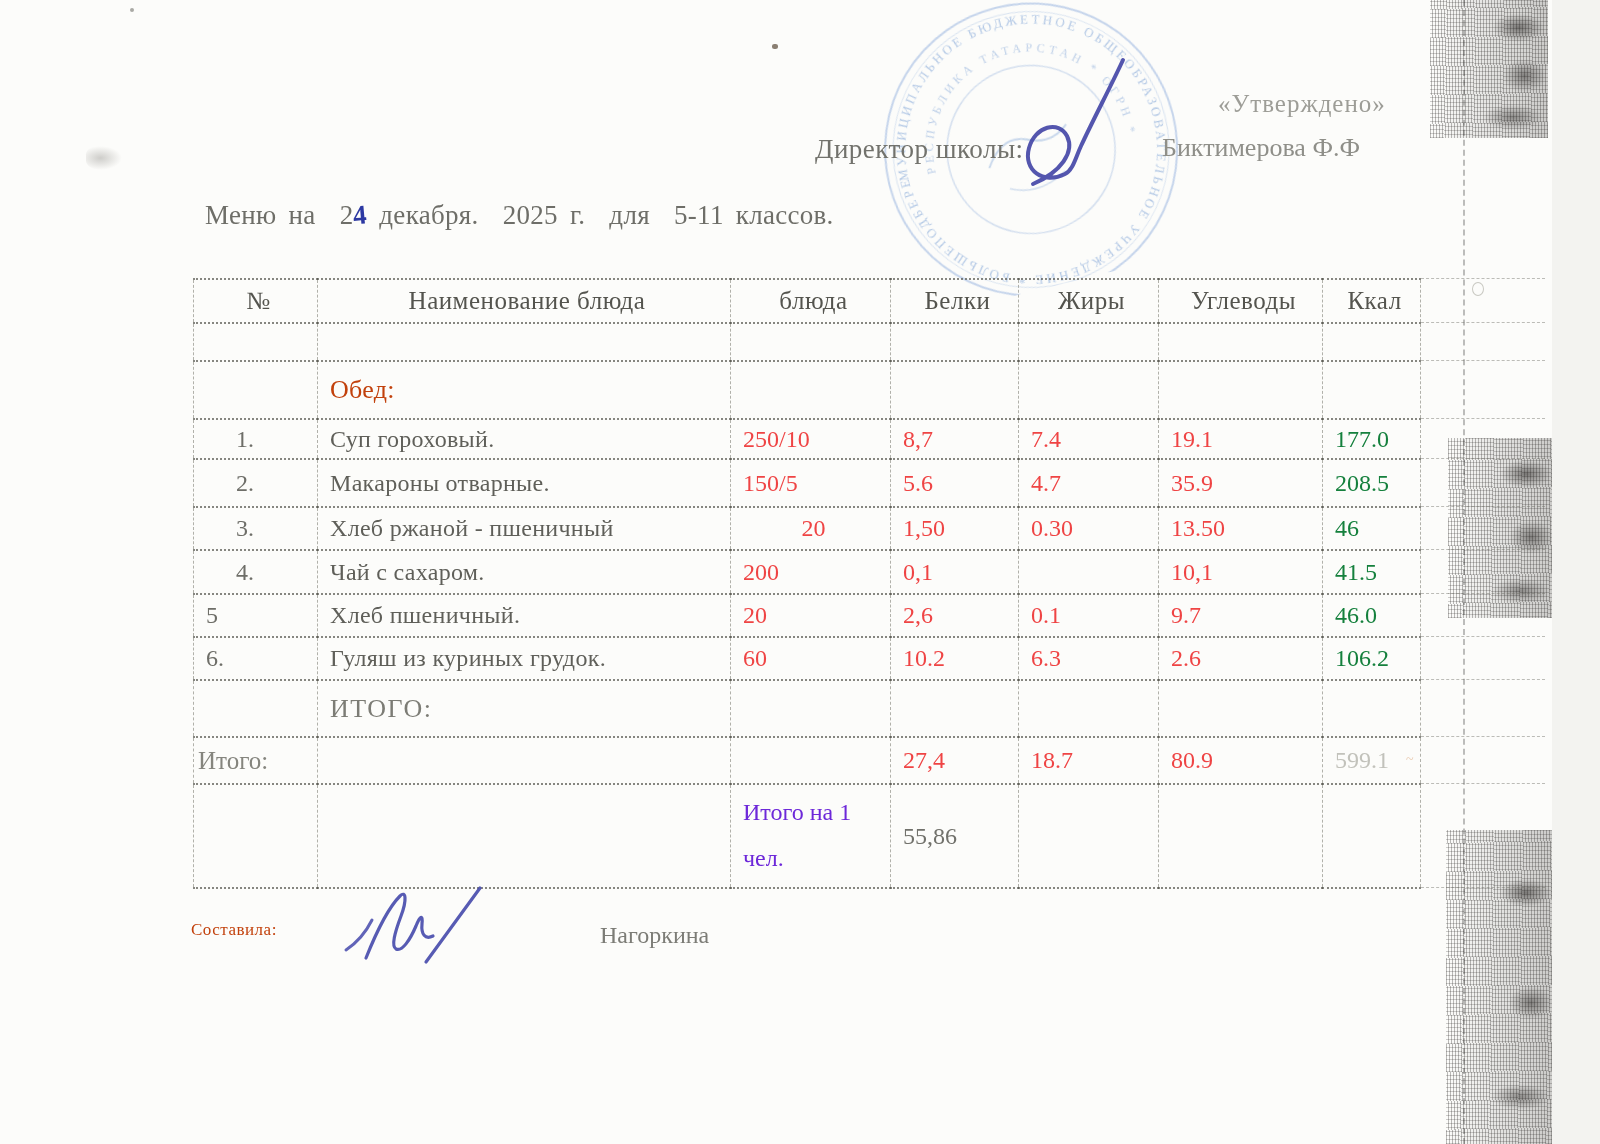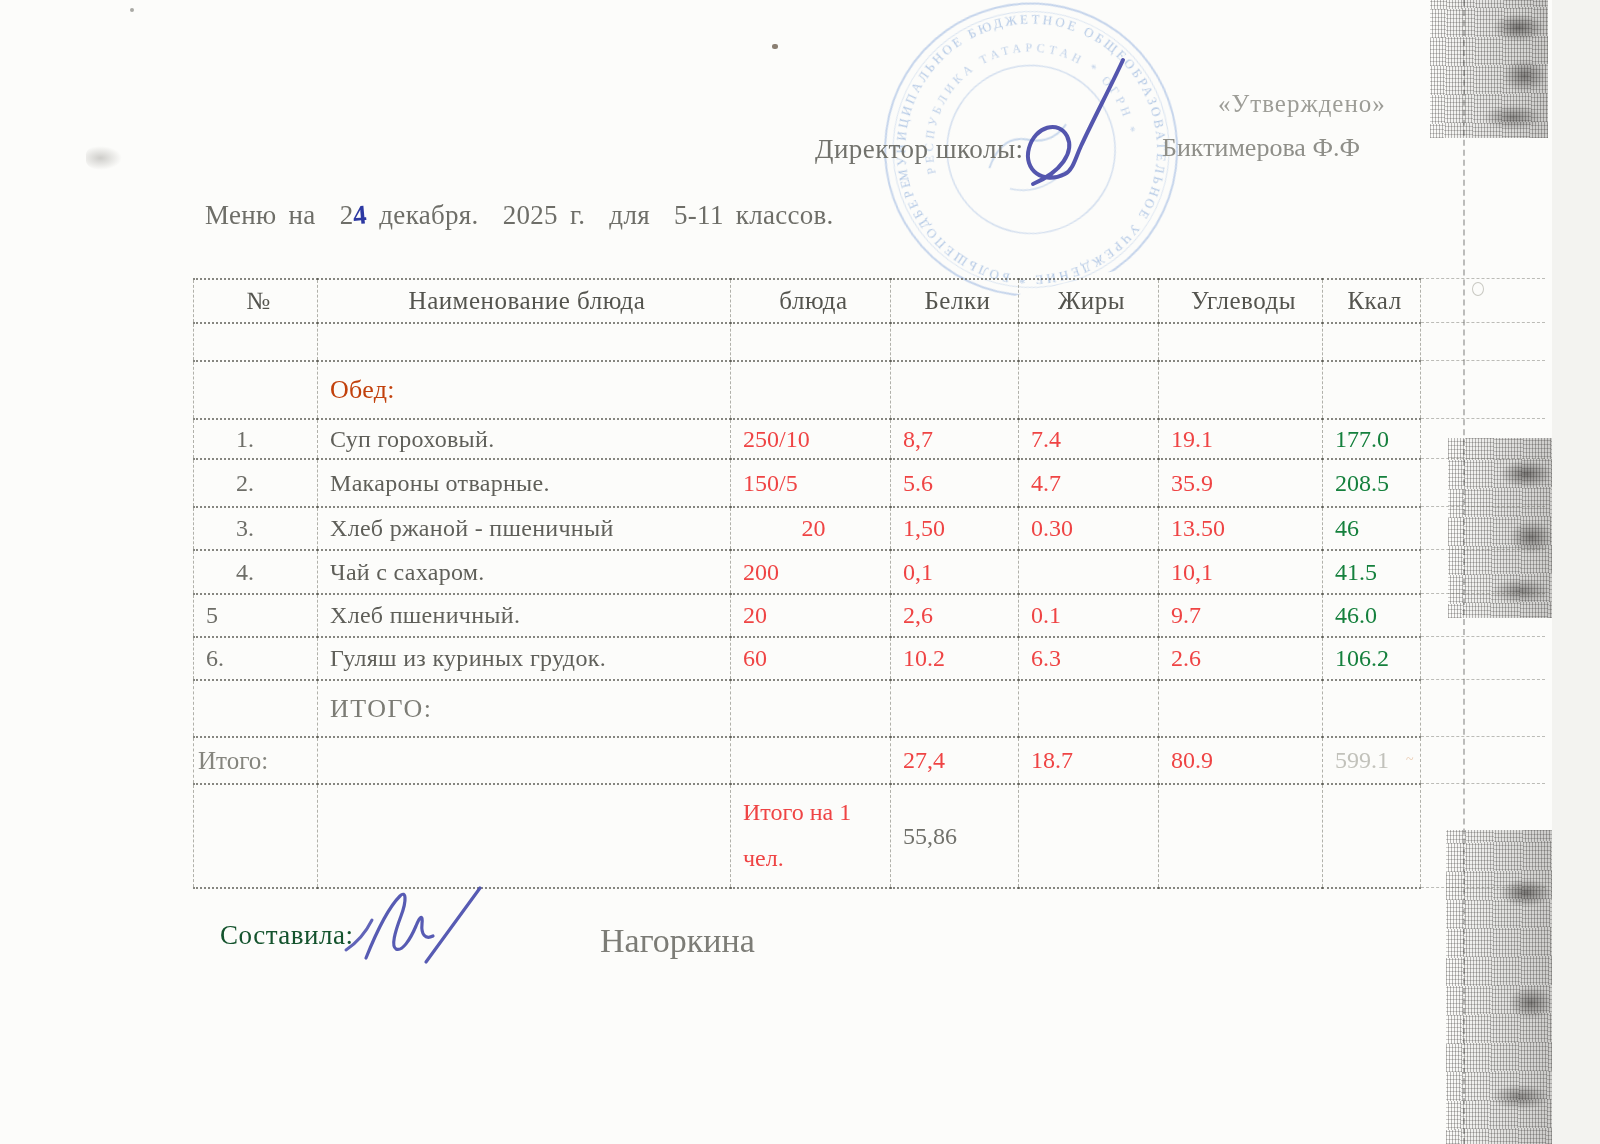--- a/index.html
+++ b/index.html
@@ -44,29 +44,29 @@
   td.c0.num-c{ padding-left:42px; }
   td.c1{ color:#5f5f59; letter-spacing:.3px; }
   td.c2, td.c3, td.c4, td.c5{ color:#ef4444; }
   td.c6{ color:#15803d; padding-left:14px; }
   tr.r-obed td.c1{ font-size:26px; color:#c2410c; }
   tr.r-itogo-cap td.c1{ font-size:26px; color:#7c7c75; letter-spacing:1.5px; }
   tr.r-itogo td.c0{ color:#85857e; font-size:25px; padding-left:4px; }
   tr.r-itogo td.c6{ color:#c2c2bb; }
   td.center{ text-align:center; padding-left:0; }
   td.top{ vertical-align:top; padding-top:8px; }
-  td.multiline{ white-space:normal; line-height:1.9; color:#ef4444; padding-right:44px; }
+  td.multiline{ white-space:normal; line-height:1.9; color:#6d28d9; padding-right:44px; }
   td.big-val{ font-size:25px; color:#71716b; padding-left:34px; }
 
   
   .hline-ext{ position:absolute; left:1421px; width:124px; height:0; border-top:1px dashed rgba(110,110,102,.45); }
 
   
-  .composed-label{ position:absolute; left:220px; top:920px; font-size:27px; color:#14532d; letter-spacing:.5px;}
-  .composed-name{ position:absolute; left:600px; top:922px; font-size:34px; color:#7c7c76; }
+  .composed-label{ position:absolute; left:191px; top:920px; font-size:17px; color:#c2410c; letter-spacing:.5px;}
+  .composed-name{ position:absolute; left:600px; top:922px; font-size:24px; color:#7c7c76; }
 
   
   .fold-line{ position:absolute; left:1463px; top:0; height:1144px; width:0; border-left:2px dashed rgba(70,70,66,.35); }
   .noise{
     position:absolute;
     background-image:
       radial-gradient(ellipse 40px 22px at 75% 20%, rgba(25,22,20,.5), transparent 65%),
       radial-gradient(ellipse 34px 26px at 80% 55%, rgba(25,22,20,.45), transparent 65%),
       radial-gradient(ellipse 46px 20px at 70% 85%, rgba(25,22,20,.4), transparent 65%),
       repeating-linear-gradient(88deg, rgba(35,32,30,.30) 0 1px, transparent 1px 3px),

